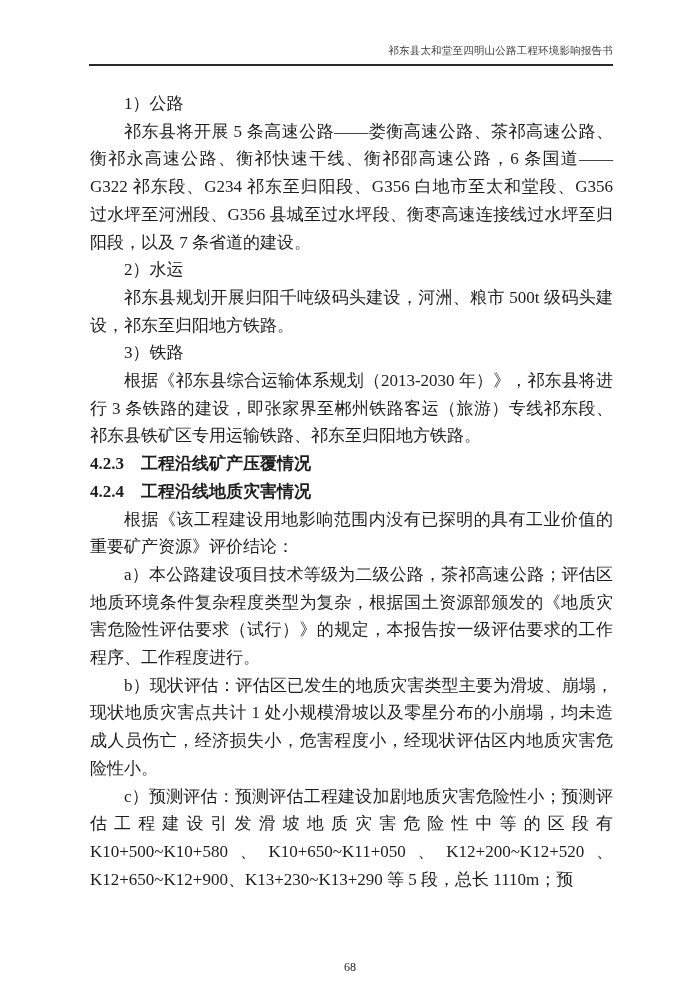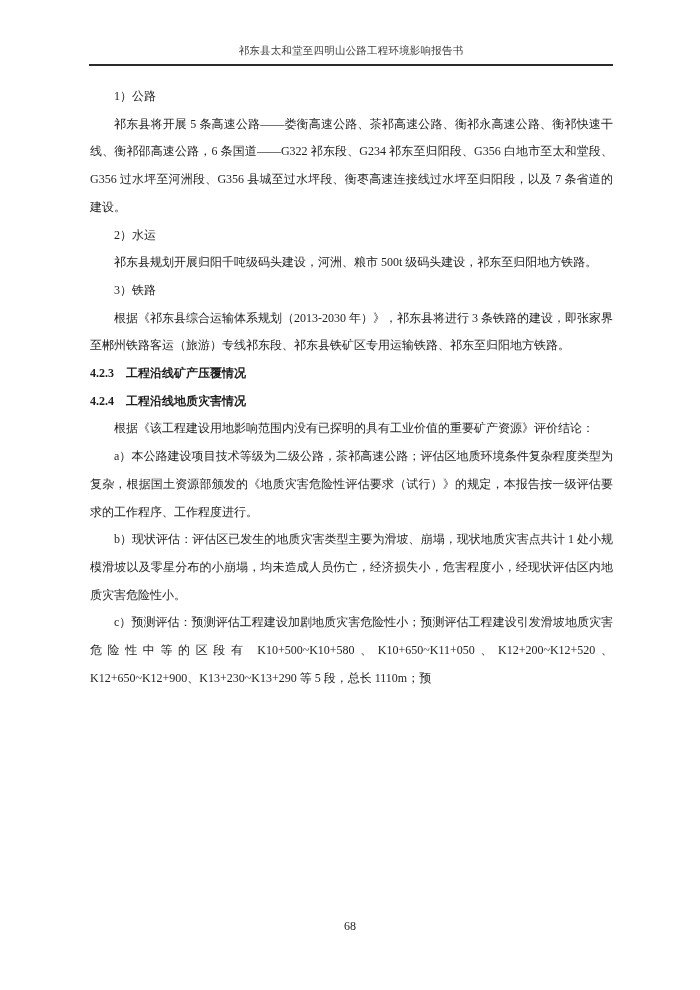--- a/index.html
+++ b/index.html
@@ -15,51 +15,51 @@
     background: #ffffff;
     font-family: "Liberation Serif", "DejaVu Serif", serif;
     color: var(--ink, #1e1e1e);
     overflow: hidden;
   }
   .header {
     position: absolute;
     left: 89px;
     width: 524px;
     top: 44px;
-    text-align: center;
+    text-align: right;
     font-size: 10.5px;
     letter-spacing: 0.2px;
     line-height: 14px;
     color: var(--header_text, #3c3c3c);
     padding-bottom: 6px;
     border-bottom: 2px solid var(--rule, #2b2b2b);
   }
   .content {
     position: absolute;
     left: 90px;
     width: 523px;
-    top: 83px;
-    font-size: 12px;
+    top: 90px;
+    font-size: 17px;
     line-height: 27.7px;
     text-align: justify;
   }
   .content p {
     margin: 0;
     padding: 0;
     text-indent: 2em;
   }
   .content p.heading {
     text-indent: 0;
     font-weight: bold;
   }
   .footer {
     position: absolute;
     left: 0;
     width: 700px;
-    top: 919px;
+    top: 960px;
     text-align: center;
     font-size: 12px;
     color: var(--ink, #1e1e1e);
   }
 </style>
 </head>
 <body>
 
 <div class="page">
 

